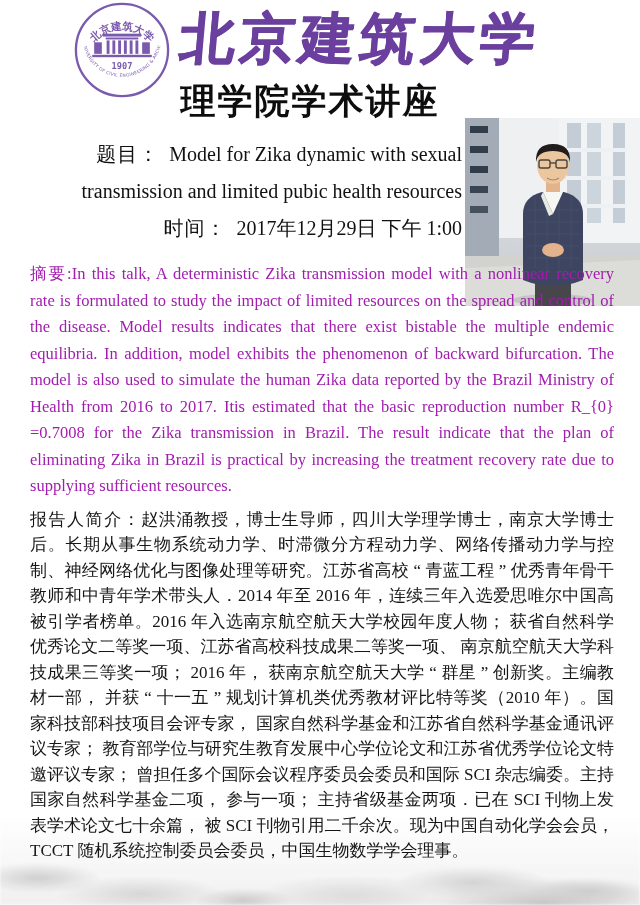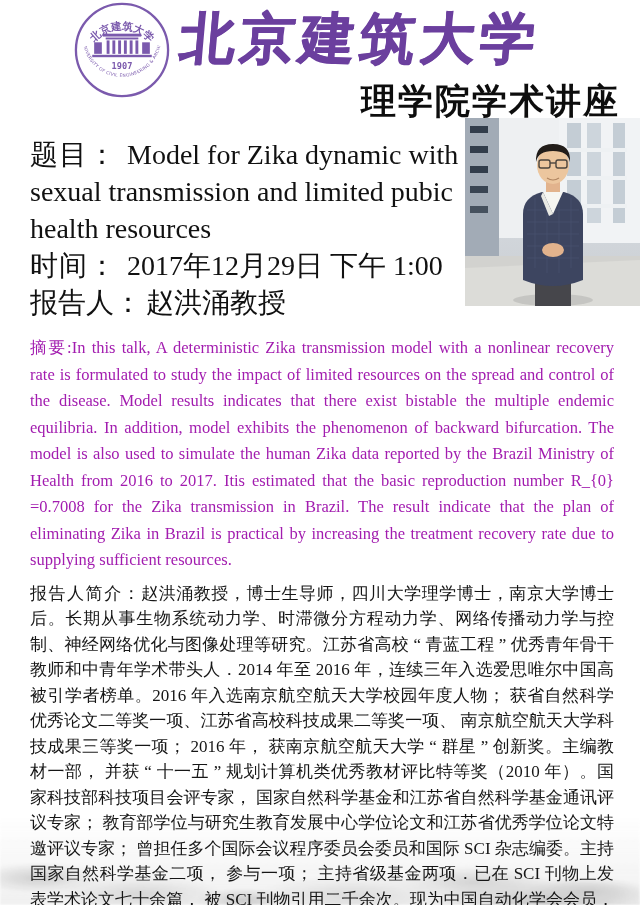--- a/index.html
+++ b/index.html
@@ -43,29 +43,29 @@
     font-family: "DejaVu Serif", serif;
     font-size: 55px; font-weight: bold; line-height: 64px;
     color: #6b3f9e;
     transform: skewX(-5deg);
     letter-spacing: 5px;
     text-shadow: 1px 0 0 #6b3f9e, 0 1px 0 #6b3f9e;
     white-space: nowrap;
   }
   .subtitle {
     position: absolute; left: 0; top: 78px; width: 620px;
-    text-align: right;
+    text-align: center;
     font-family: "DejaVu Sans", "Liberation Sans", sans-serif;
     font-size: 35px; font-weight: bold; color: #0d0d0d;
     letter-spacing: 2px;
   }
 
   
   .info { position: relative; margin: 10px 0 0 30px; width: 432px; z-index: 2; }
-  .detail { font-size: 28px; line-height: 37px; color: #111; }
+  .detail { font-size: 20px; line-height: 37px; color: #111; text-align: right; }
   .detail .lbl { letter-spacing: 1px; margin-right: 10px; }
   .detail .lbl-speaker { letter-spacing: 0; margin-right: 4px; }
 
   
   .photo {
     position: absolute; left: 465px; top: 118px;
     width: 175px; height: 188px; z-index: 2;
     display: block;
   }
 
@@ -128,21 +128,20 @@
       </text>
     </svg>
 
     <div class="calligraphy">北京建筑大学</div>
     <div class="subtitle">理学院学术讲座</div>
   </div>
 
   <div class="info">
     <p class="detail"><span class="lbl">题目：</span><span>Model for Zika dynamic with sexual transmission and limited pubic health resources</span></p>
     <p class="detail"><span class="lbl">时间：</span><span>2017年12月29日 下午  1:00</span></p>
-    <p class="detail"><span class="lbl lbl-speaker">报告人：</span><span>赵洪涌教授</span></p>
   </div>
 
   <svg class="photo" viewBox="0 0 175 188" aria-hidden="true">
     <defs>
       <linearGradient id="bgSky" x1="0" y1="0" x2="0" y2="1">
         <stop offset="0" stop-color="#dfe4e9"></stop>
         <stop offset="1" stop-color="#c9cdd2"></stop>
       </linearGradient>
     </defs>
     <rect x="0" y="0" width="175" height="188" fill="url(#bgSky)"></rect>

